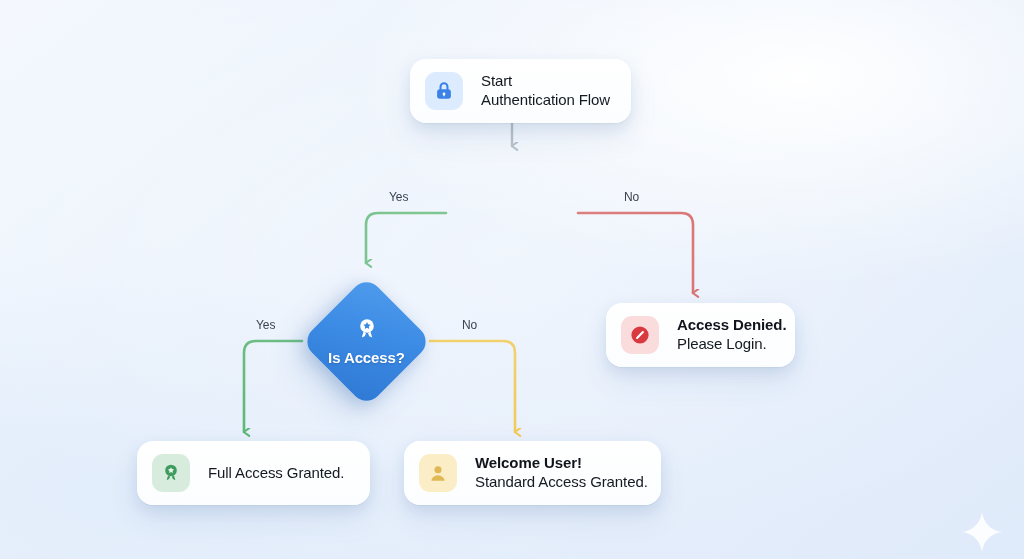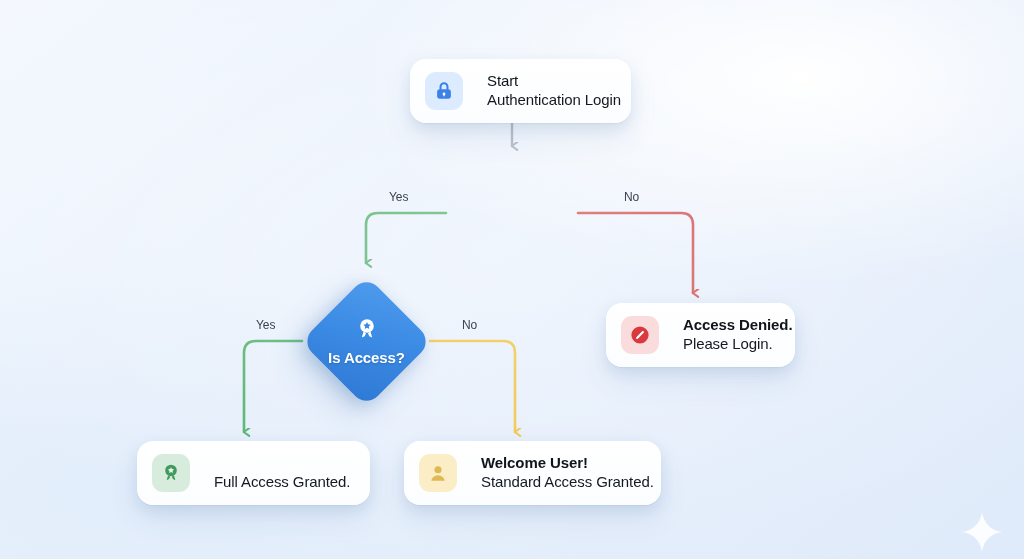--- a/index.html
+++ b/index.html
@@ -32,22 +32,22 @@
     position: absolute;
     left: 0; top: 0;
     width: 1024px;
     height: 559px;
   }
 
   
   .card {
     position: absolute;
     display: flex;
-    align-items: flex-end;
-    gap: 24px;
+    align-items: center;
+    gap: 18px;
     background: linear-gradient(180deg, #ffffff 0%, #fbfdff 100%);
     border-radius: 16px;
     padding: 13px 20px 13px 15px;
     box-shadow:
       0 1px 1px rgba(23,56,103,0.05),
       0 6px 14px rgba(40,86,150,0.10),
       0 14px 30px rgba(40,86,150,0.09);
     z-index: 3;
   }
   .card-icon {
@@ -174,21 +174,21 @@
     <div class="card-icon icon-blue">
       <svg width="22" height="22" viewBox="0 0 24 24" fill="none">
         <rect x="4.5" y="10" width="15" height="10.5" rx="3" fill="#3b82e8"></rect>
         <path d="M8.2,10 V7.4 a3.8,3.8 0 0 1 7.6,0 V10" stroke="#3b82e8" stroke-width="2.2" fill="none" stroke-linecap="round"></path>
         <circle cx="12" cy="15.2" r="1.5" fill="#ffffff"></circle>
         <rect x="11.3" y="15.2" width="1.4" height="2.6" rx="0.7" fill="#ffffff"></rect>
       </svg>
     </div>
     <div class="card-text">
       <div class="card-title">Start</div>
-      <div class="card-sub">Authentication Login</div>
+      <div class="card-sub">Authentication Flow</div>
     </div>
   </div>
 
 
   <div class="diamond-wrap" style="left:320px; top:295px; width:93px; height:93px;">
     <div class="diamond-shape"></div>
     <div class="diamond-inner">
       <svg width="26" height="26" viewBox="0 0 24 24" fill="none" style="margin-top:-2px;">
         <circle cx="12" cy="9.2" r="6.3" fill="#ffffff"></circle>
         <path d="M12,5.6 l1.05,2.12 2.35,0.34 -1.7,1.66 0.4,2.34 -2.1,-1.1 -2.1,1.1 0.4,-2.34 -1.7,-1.66 2.35,-0.34 Z" fill="#3b8ae4"></path>

